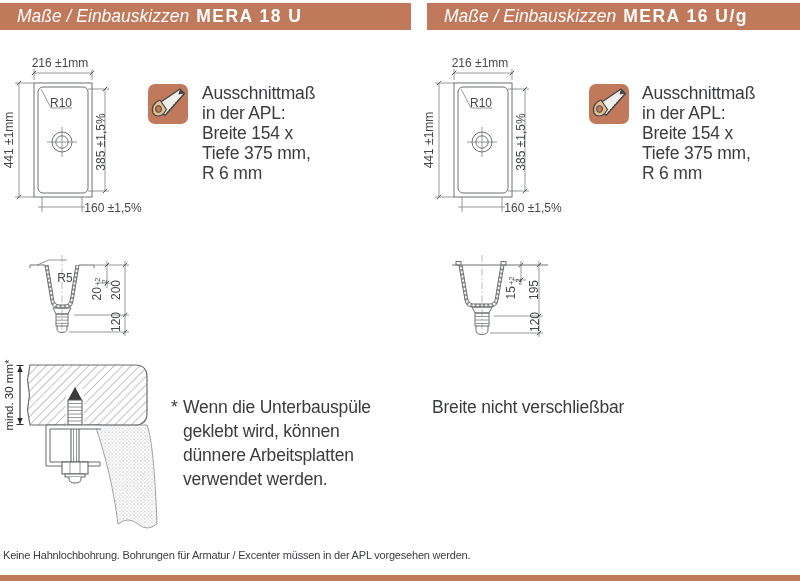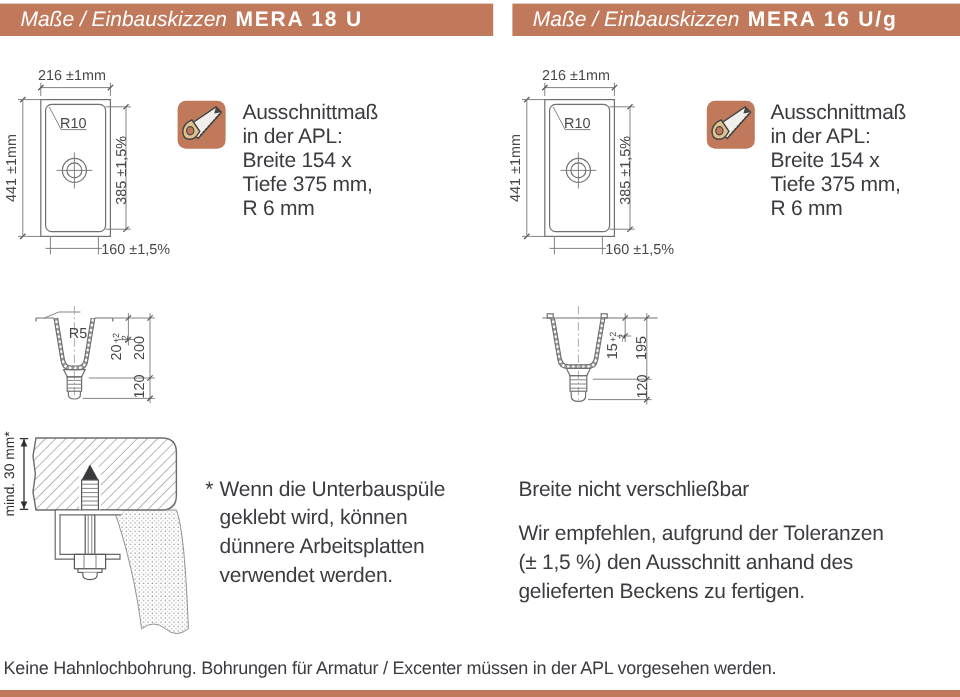--- a/index.html
+++ b/index.html
@@ -13,21 +13,21 @@
   .ctr{transform:translate(-50%,-50%);}
   .rot{transform:translate(-50%,-50%) rotate(-90deg);}
   .stk{display:inline-flex;flex-direction:column;font-size:7.5px;line-height:6.5px;
        font-style:normal;vertical-align:1px;margin-left:1px;}
   .stk i{font-style:normal;}
   .note{position:absolute;font-size:17.5px;line-height:24px;letter-spacing:-0.2px;color:#3b3c40;}
   .ml{white-space:pre-line;}
   .cutout-text{position:absolute;font-size:17.5px;line-height:20px;letter-spacing:-0.2px;color:#3b3c40;white-space:pre-line;}
   .star-row{display:flex;}
   .star-row .star{width:12px;flex:none;}
-  .footer{position:absolute;left:3px;top:549px;width:794px;font-size:15px;
+  .footer{position:absolute;left:3px;top:549px;width:794px;font-size:11px;
           letter-spacing:-0.2px;color:#3b3c40;white-space:nowrap;}
   .bottombar{position:absolute;left:0;top:575px;width:800px;height:6px;background:#c0795b;}
   svg{position:absolute;overflow:visible;}
   .dln{stroke:#6e7072;stroke-width:1;fill:none;}
   .thin{stroke:#7b7d7f;stroke-width:0.8;fill:none;}
   .tick{stroke:#55575a;stroke-width:1;fill:none;}
 </style>
 </head>
 <body>
 
@@ -228,20 +228,17 @@
 
   <div class="note star-row" style="left:171px;top:395px;">
     <span class="star">*</span>
     <div class="ml">Wenn die Unterbauspüle
 geklebt wird, können
 dünnere Arbeitsplatten
 verwendet werden.</div>
   </div>
 
   <div class="note" style="left:432px;top:395px;">Breite nicht verschließbar</div>
-  <div class="note ml" style="left:432px;top:432px;">Wir empfehlen, aufgrund der Toleranzen
-(± 1,5 %) den Ausschnitt anhand des
-gelieferten Beckens zu fertigen.</div>
 
   <div class="footer">Keine Hahnlochbohrung. Bohrungen für Armatur / Excenter müssen in der APL vorgesehen werden.</div>
   <div class="bottombar"></div>
 
 </div>
 
 </body></html>

